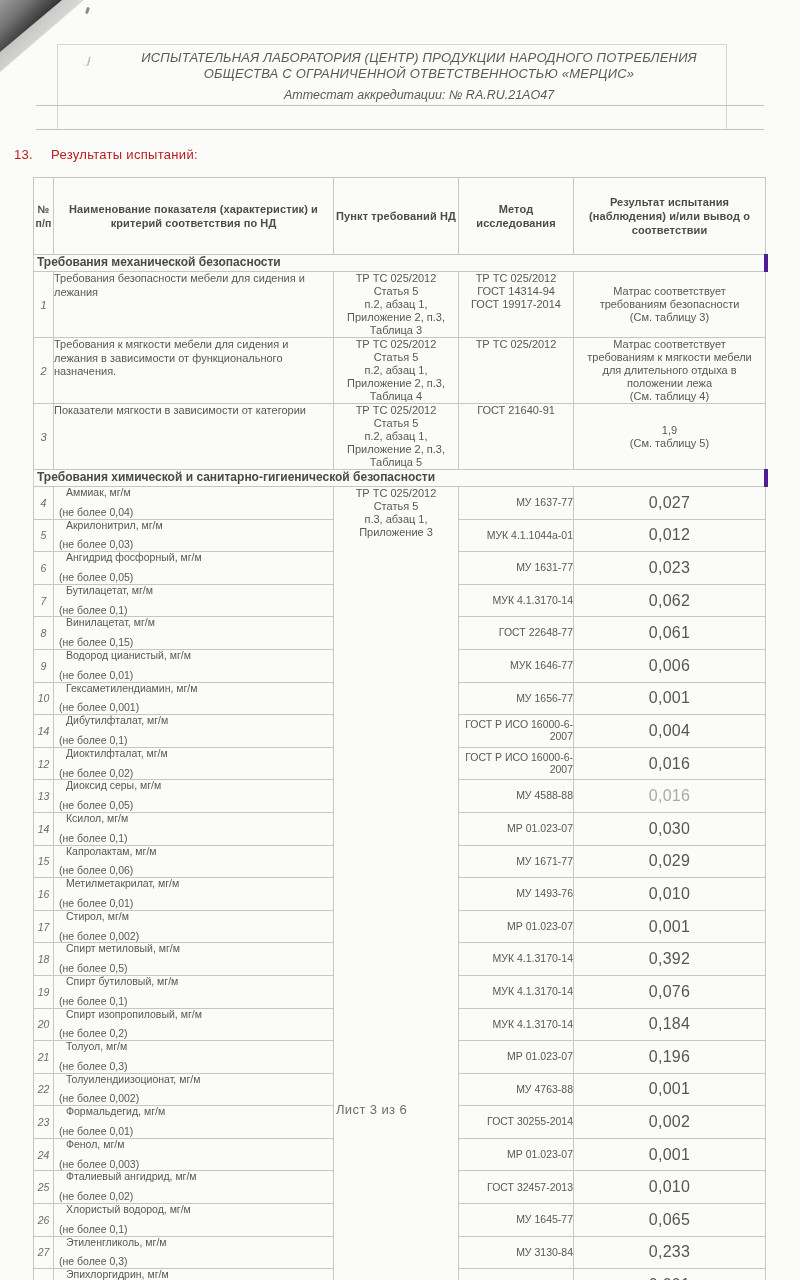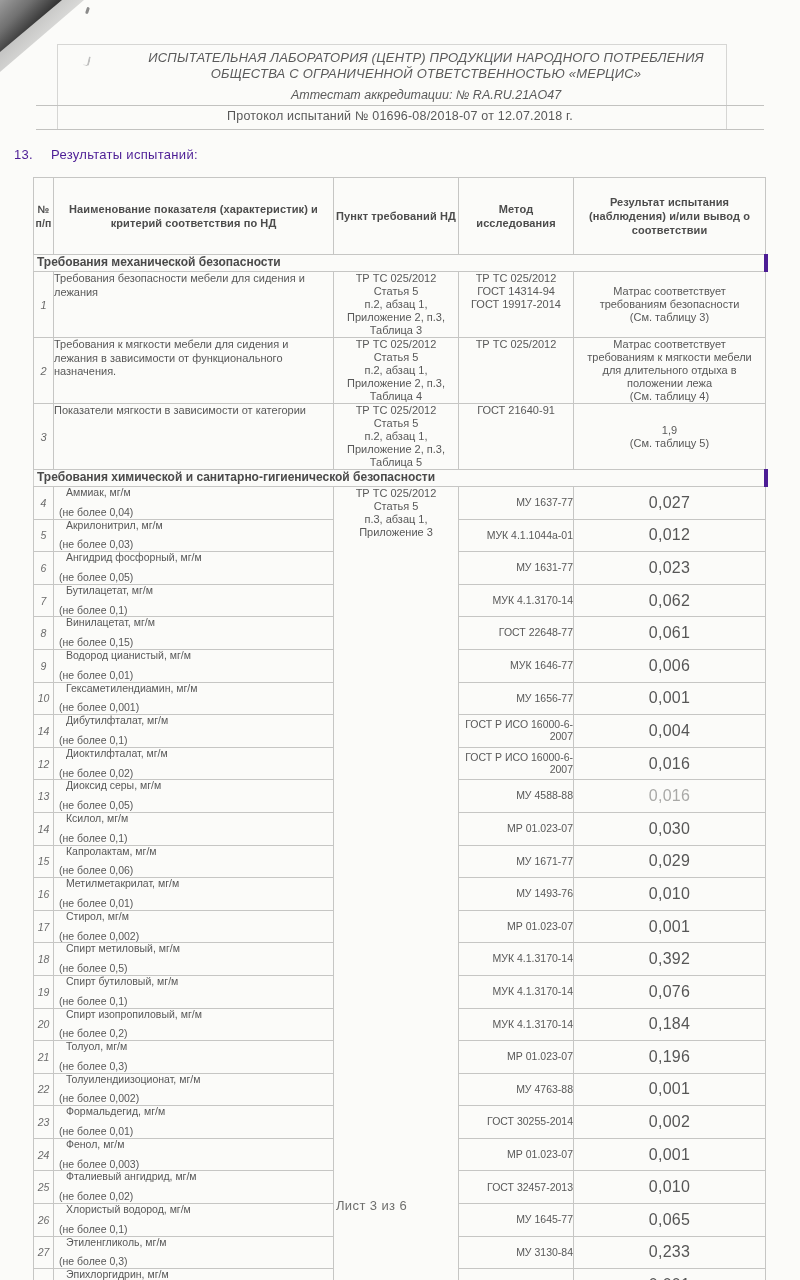--- a/index.html
+++ b/index.html
@@ -28,34 +28,34 @@
   }
   .speck-a{position:absolute;left:86px;top:7px;width:3px;height:7px;background:#8a8a8a;transform:rotate(18deg);border-radius:2px;}
   .speck-b{position:absolute;left:84px;top:56px;width:4px;height:9px;border-right:2px solid #b0b0b0;border-bottom:1px solid #bdbdbd;transform:rotate(12deg);border-radius:0 0 3px 0;opacity:.8;}
 
   
   .org-box{
     position:absolute;left:57px;top:44px;width:668px;height:84px;
     border:1px solid #d6d6d4;
   }
   .org-lines{
-    position:absolute;left:68px;top:50px;width:716px;
+    position:absolute;left:61px;top:50px;width:716px;
     text-align:center;font-style:italic;color:#5a5a5a;
   }
   .org-line1,.org-line2{font-size:13px;line-height:16px;letter-spacing:.2px;}
   .org-line3{font-size:12.5px;line-height:17px;margin-top:5px;}
   .rule-top{position:absolute;left:36px;top:105px;width:728px;height:0;border-top:1px solid #c2c2c0;}
   .rule-bottom{position:absolute;left:36px;top:129px;width:728px;height:0;border-top:1px solid #c2c2c0;}
   .protocol-line{
     position:absolute;left:36px;top:109px;width:728px;
     text-align:center;font-size:12.5px;color:#585858;letter-spacing:.2px;
   }
 
   .results-line{
-    position:absolute;left:14px;top:147px;font-size:13px;color:#4c1d95;letter-spacing:.3px;
+    position:absolute;left:14px;top:147px;font-size:13px;color:#b91c1c;letter-spacing:.3px;
   }
   .results-line .num{margin-right:18px;}
 
   
   .tbl-wrap{position:absolute;left:33px;top:177px;width:732px;}
   table.report{
     width:732px;border-collapse:collapse;table-layout:fixed;
     font-size:10.5px;color:#565656;
   }
   table.report td, table.report th{
@@ -87,21 +87,21 @@
   .c-num{vertical-align:middle;text-align:center;font-style:italic;color:#6b6b6b;font-size:10.5px;}
   .c-name{vertical-align:middle;text-align:left;line-height:11.8px;color:#585858;}
   .c-name .nm{padding-left:12px;}
   .c-name .lim{padding-left:5px;margin-top:8px;}
   .c-punkt{vertical-align:top;text-align:center;font-size:11px;line-height:13px;padding-top:1px;color:#585858;}
   .c-method{vertical-align:middle;text-align:right;font-size:10.5px;line-height:11.5px;color:#585858;}
   .c-val{vertical-align:middle;text-align:center;font-size:16px;color:#565656;letter-spacing:.3px;}
   .c-val.muted{color:#a9a9a7;}
 
   .footer-line{
-    position:absolute;left:0;top:1198px;width:743px;
+    position:absolute;left:0;top:1102px;width:743px;
     text-align:center;font-size:13px;color:#6e6e6c;letter-spacing:.4px;
   }
 </style>
 </head>
 <body>
 
 <div class="page">
 
   <div class="corner-shadow"></div>
   <div class="corner-fold"></div>
@@ -109,21 +109,20 @@
   <div class="speck-b"></div>
 
   <div class="org-box"></div>
   <div class="org-lines">
     <div class="org-line1">ИСПЫТАТЕЛЬНАЯ ЛАБОРАТОРИЯ (ЦЕНТР) ПРОДУКЦИИ НАРОДНОГО ПОТРЕБЛЕНИЯ</div>
     <div class="org-line2">ОБЩЕСТВА С ОГРАНИЧЕННОЙ ОТВЕТСТВЕННОСТЬЮ «МЕРЦИС»</div>
     <div class="org-line3">Аттестат аккредитации: № RA.RU.21AO47</div>
   </div>
 
   <div class="rule-top"></div>
-  <div class="protocol-line">Протокол испытаний № 01696-08/2018-07 от 12.07.2018 г.</div>
   <div class="rule-bottom"></div>
 
   <div class="results-line">
     <span class="num">13.</span><span>Результаты испытаний:</span>
   </div>
 
   <div class="tbl-wrap">
     <table class="report">
       <colgroup>
         <col style="width:20px">

